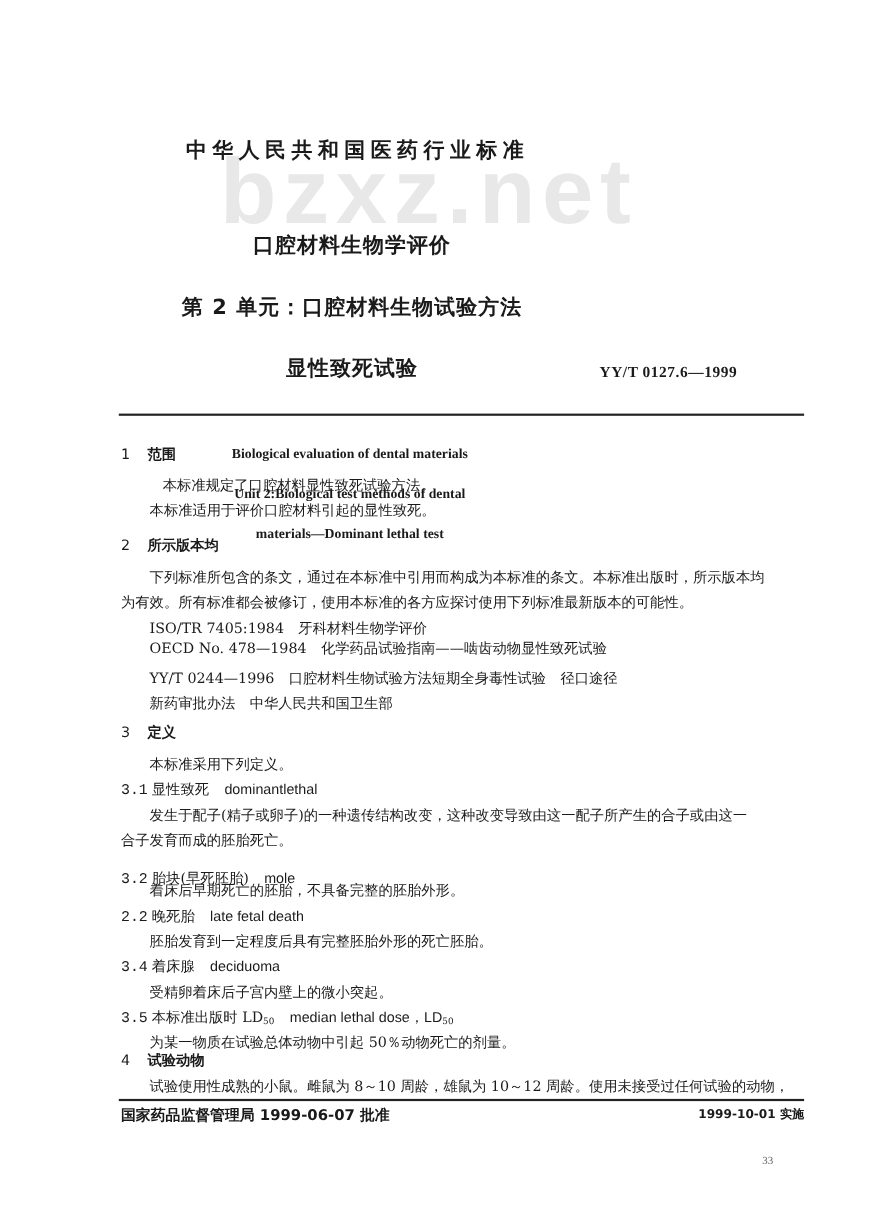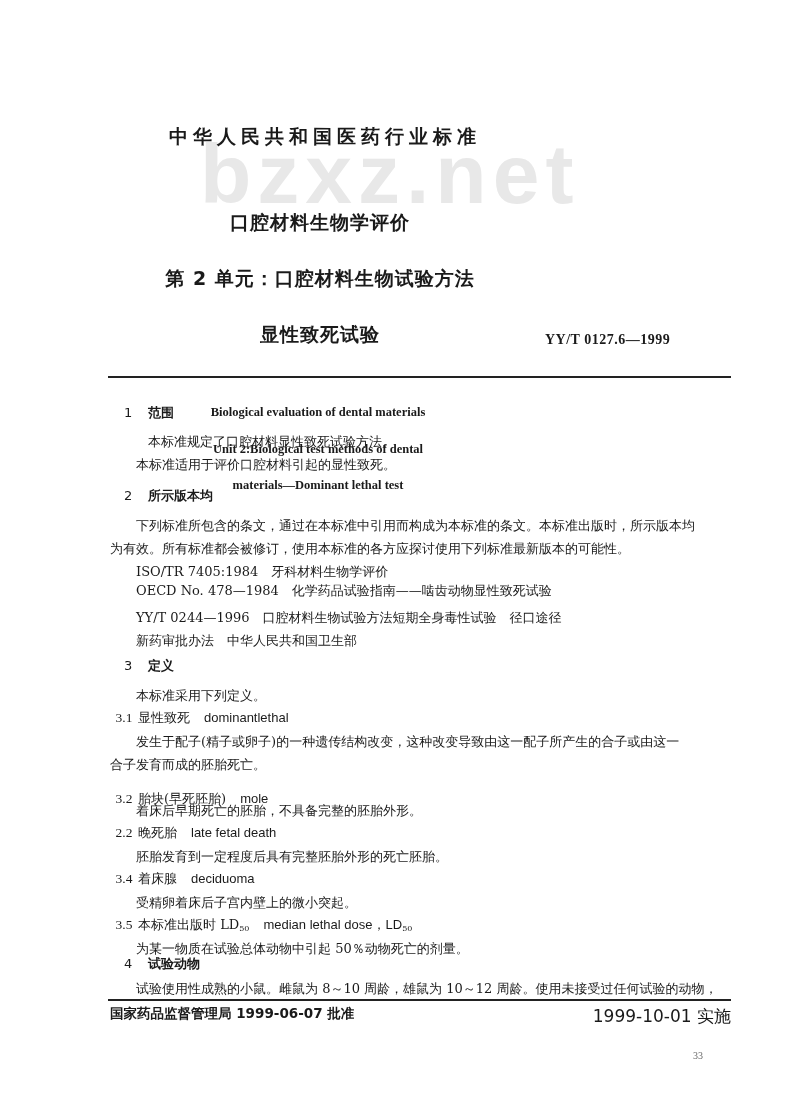--- a/index.html
+++ b/index.html
@@ -7,21 +7,21 @@
       background: #ffffff;
     }
     body {
       width: 800px; height: 1110px;
       position: relative;
       overflow: hidden;
       color: #1a1a1a;
       font-family: "DejaVu Serif", "Liberation Serif", serif;
     }
     .abs { position: absolute; }
-    .sans { font-family: "DejaVu Sans", "Liberation Sans", sans-serif; margin-left: 14px; }
+    .sans { font-family: "DejaVu Sans", "Liberation Sans", sans-serif; }
 
     .watermark {
       left: 200px; top: 132px;
       font-family: "Liberation Sans", "DejaVu Sans", sans-serif;
       font-weight: bold;
       font-size: 84px;
       letter-spacing: 6px;
       color: #e8e8e8;
       line-height: 1;
       z-index: 0;
@@ -68,32 +68,32 @@
     }
     .h-sec .num { display: inline-block; width: 24px; font-weight: normal; }
     .para {
       font-size: 13px;
       line-height: 20px;
       white-space: nowrap;
     }
     .indent { left: 136px; }
     .flush { left: 110px; }
     .def-head { left: 110px; font-size: 13px; white-space: nowrap; }
-    .def-head .num { display: inline-block; width: 28px; font-family: Liberation Serif, serif; font-size: 13.5px; text-align: center; }
+    .def-head .num { display: inline-block; width: 28px; font-family: Liberation Mono, monospace; font-size: 13.5px; }
     .def-head .en { margin-left: 14px; font-family: Liberation Sans, sans-serif; text-align: right; }
     sub { font-size: 8px; vertical-align: -2px; }
 
     .footer-left {
       left: 110px; top: 1005px;
       font-size: 13.5px; font-weight: bold;
       font-family: "DejaVu Sans", sans-serif;
     }
     .footer-right {
       right: 69px; top: 1005px;
-      font-size: 17px; font-weight: normal;
+      font-size: 11px; font-weight: bold;
       font-family: "DejaVu Sans", sans-serif;
     }
     .page-num {
       left: 693px; top: 1050px;
       font-size: 10px;
       color: #666;
       font-family: "Liberation Serif", serif;
     }
   </style>
 </head>

